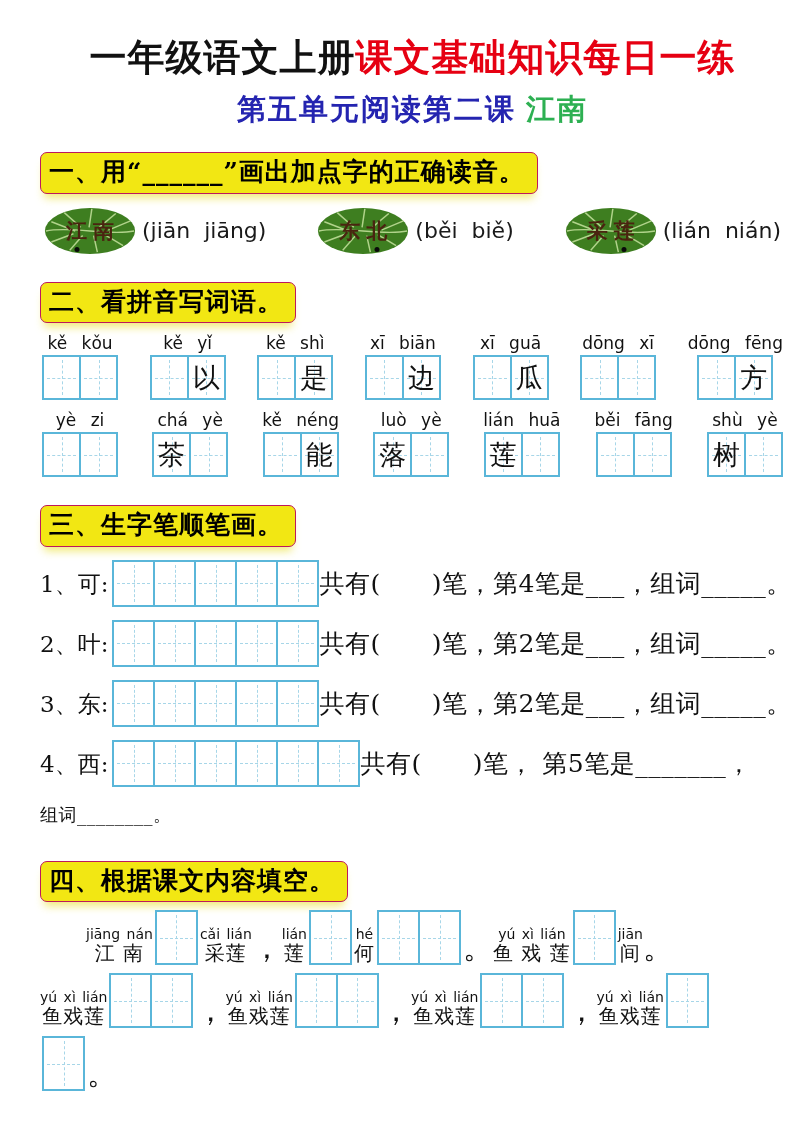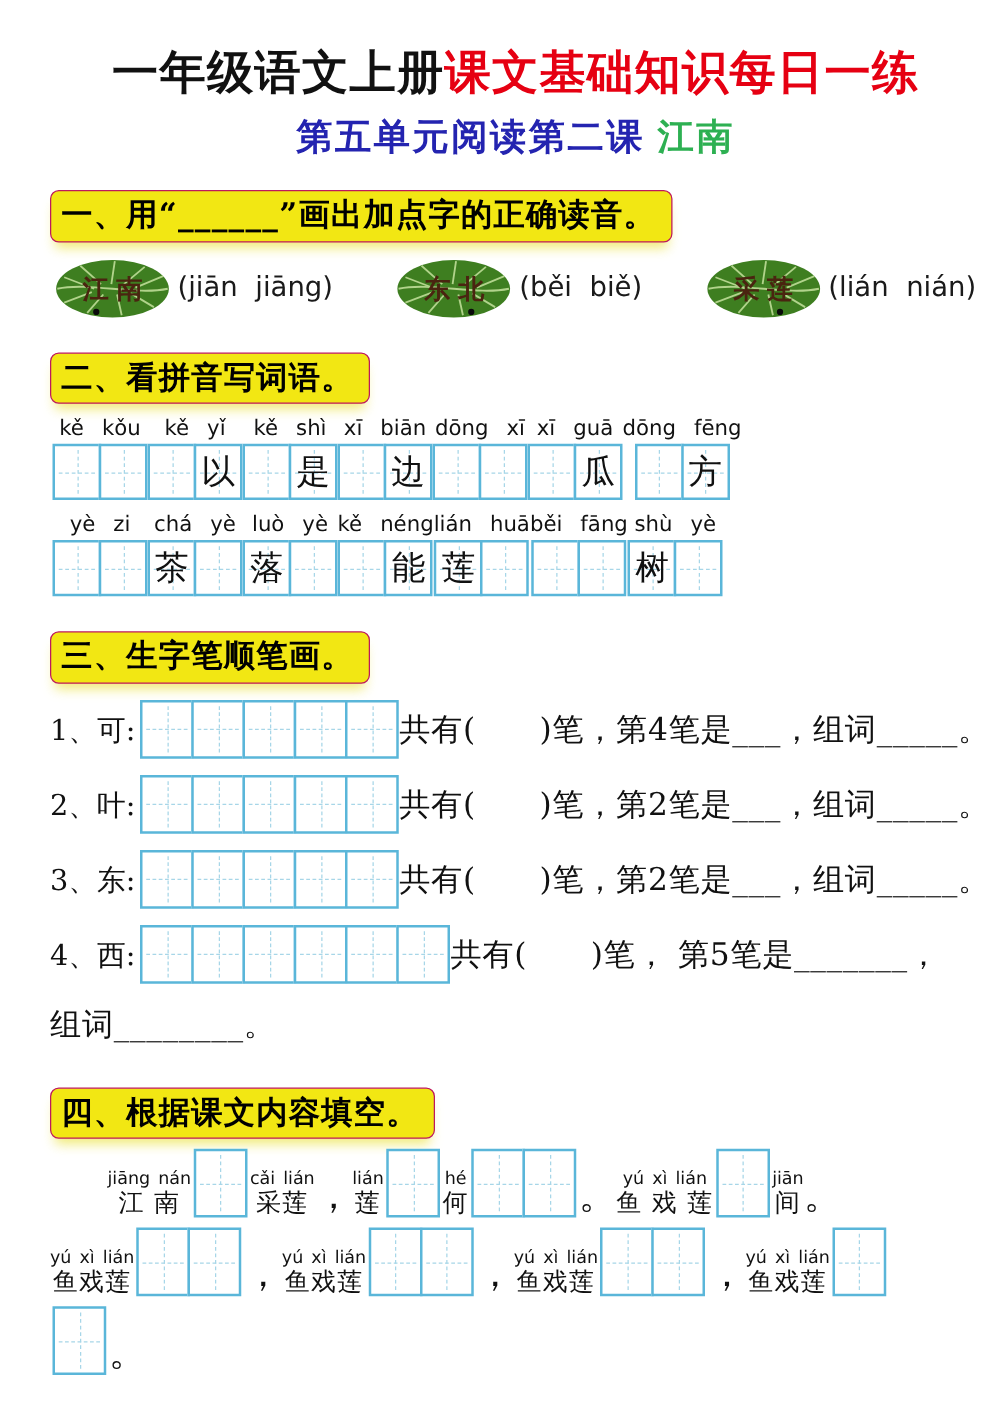--- a/index.html
+++ b/index.html
@@ -45,35 +45,35 @@
   .leaf-word{position:absolute;inset:0;display:flex;align-items:center;justify-content:center;
              gap:6px;font-size:21px;font-weight:bold;color:#4a2410;}
   .leaf-word .char{position:relative;}
   .leaf-word .char.dotted::after{content:"";position:absolute;left:50%;transform:translateX(-50%);
              bottom:-7px;width:5px;height:5px;border-radius:50%;background:#0a0a0a;}
   .options{font-family:"DejaVu Sans","Liberation Sans",sans-serif;font-size:22px;
            white-space:pre;margin-left:6px;color:#1a1a1a;}
 
   
   .s2{margin-top:26px;}
-  .s2-row{display:flex;margin-top:10px;padding:0 2px;}
+  .s2-row{display:flex;justify-content:space-between;margin-top:10px;padding:0 2px;}
   .word-group{display:flex;flex-direction:column;align-items:center;}
   .pinyin{font-family:"DejaVu Sans","Liberation Sans",sans-serif;font-size:17px;
           color:#111;word-spacing:9px;white-space:nowrap;margin-bottom:2px;}
   .wg-cells{display:flex;}
   .wg-cells .cell{width:39px;height:45px;}
 
   
   .s3{margin-top:28px;}
   .s3-row{display:flex;align-items:flex-end;margin-top:13px;}
   .s3-label{font-size:23px;white-space:nowrap;padding-bottom:7px;}
   .s3-cells{display:flex;margin-left:4px;}
   .s3-cells .cell{width:43px;height:47px;}
   .s3-tail{font-size:25px;white-space:nowrap;padding-bottom:7px;letter-spacing:.5px;}
-  .s3-extra{font-size:25px;margin-top:16px;letter-spacing:.5px;}
+  .s3-extra{font-size:18px;margin-top:16px;letter-spacing:.5px;}
 
   
   .s4{margin-top:34px;}
   .s4-line{display:flex;align-items:flex-end;margin-top:8px;flex-wrap:nowrap;}
   .s4-line.indent{padding-left:46px;}
   .tok{display:flex;flex-direction:column;align-items:center;}
   .tok .tp{font-family:"DejaVu Sans","Liberation Sans",sans-serif;font-size:14px;
            white-space:nowrap;line-height:1.1;word-spacing:2px;}
   .tok .th{font-size:20px;line-height:1.15;white-space:pre;letter-spacing:1px;}
   .boxpair{display:flex;margin:0 2px;}
@@ -212,42 +212,42 @@
             <div class="wg-cells">
               <div class="cell">
                 <span class="cv"></span>
               </div>
               <div class="cell">
                 <span class="cv">边</span>
               </div>
             </div>
           </div>
           <div class="word-group">
+            <div class="pinyin">xī guā</div>
+            <div class="wg-cells">
+              <div class="cell">
+                <span class="cv"></span>
+              </div>
+              <div class="cell">
+                <span class="cv">瓜</span>
+              </div>
+            </div>
+          </div>
+          <div class="word-group">
             <div class="pinyin">dōng xī</div>
             <div class="wg-cells">
               <div class="cell">
                 <span class="cv"></span>
               </div>
               <div class="cell">
                 <span class="cv"></span>
               </div>
             </div>
           </div>
           <div class="word-group">
-            <div class="pinyin">xī guā</div>
-            <div class="wg-cells">
-              <div class="cell">
-                <span class="cv"></span>
-              </div>
-              <div class="cell">
-                <span class="cv">瓜</span>
-              </div>
-            </div>
-          </div>
-          <div class="word-group">
             <div class="pinyin">dōng fēng</div>
             <div class="wg-cells">
               <div class="cell">
                 <span class="cv"></span>
               </div>
               <div class="cell">
                 <span class="cv">方</span>
               </div>
             </div>
           </div>
@@ -269,38 +269,38 @@
             <div class="wg-cells">
               <div class="cell">
                 <span class="cv">茶</span>
               </div>
               <div class="cell">
                 <span class="cv"></span>
               </div>
             </div>
           </div>
           <div class="word-group">
+            <div class="pinyin">kě néng</div>
+            <div class="wg-cells">
+              <div class="cell">
+                <span class="cv"></span>
+              </div>
+              <div class="cell">
+                <span class="cv">能</span>
+              </div>
+            </div>
+          </div>
+          <div class="word-group">
             <div class="pinyin">luò yè</div>
             <div class="wg-cells">
               <div class="cell">
                 <span class="cv">落</span>
               </div>
               <div class="cell">
                 <span class="cv"></span>
-              </div>
-            </div>
-          </div>
-          <div class="word-group">
-            <div class="pinyin">kě néng</div>
-            <div class="wg-cells">
-              <div class="cell">
-                <span class="cv"></span>
-              </div>
-              <div class="cell">
-                <span class="cv">能</span>
               </div>
             </div>
           </div>
           <div class="word-group">
             <div class="pinyin">lián huā</div>
             <div class="wg-cells">
               <div class="cell">
                 <span class="cv">莲</span>
               </div>
               <div class="cell">

